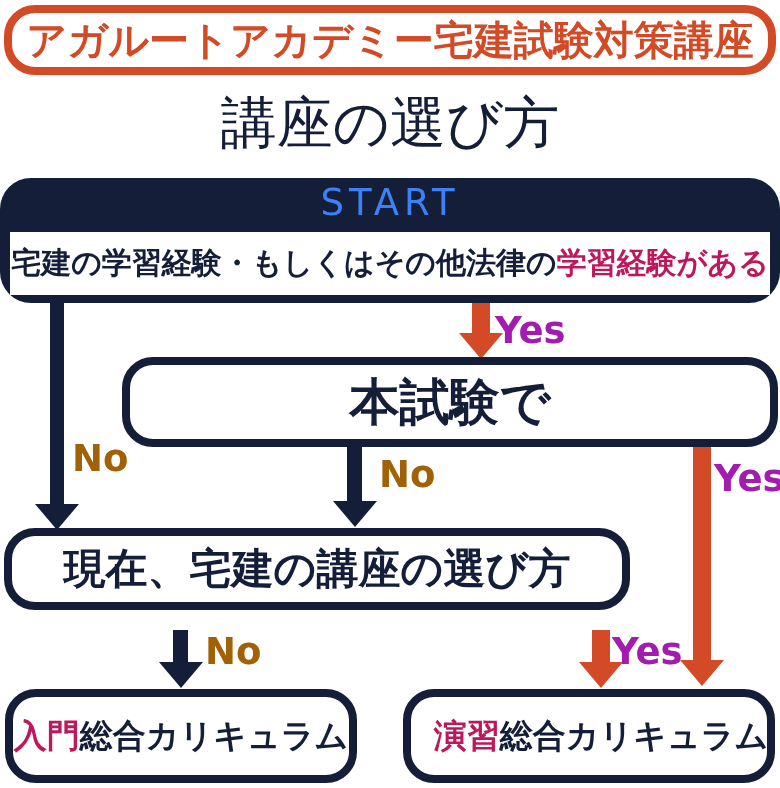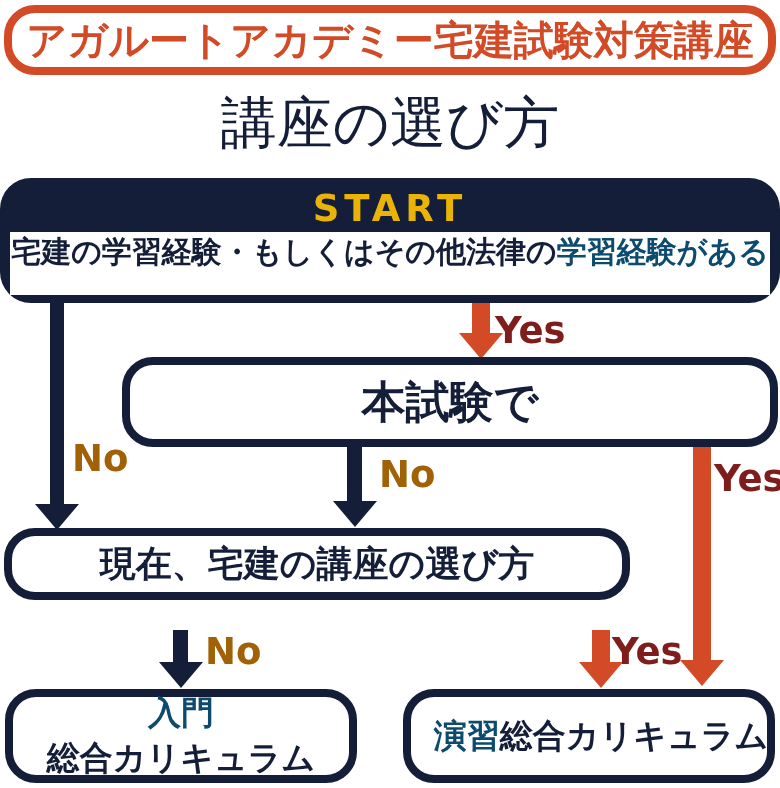--- a/index.html
+++ b/index.html
@@ -16,55 +16,55 @@
     color:#d24a26; font-size:40px; font-weight:bold; white-space:nowrap;
   }
   .page-title {
     left:0; top:88px; width:780px; text-align:center;
     color:#141e38; font-size:56px; font-weight:normal; line-height:70px; white-space:nowrap;
   }
 
   
   .start-block { left:0; top:178px; width:780px; height:125px; background:#141e38; }
   .start-label {
-    position:absolute; left:0; top:9px; width:100%; text-align:center;
-    color:#eab308; font-size:37px; letter-spacing:5px; font-weight:700;
+    position:absolute; left:0; top:3px; width:100%; text-align:center;
+    color:#3b82f6; font-size:37px; letter-spacing:5px; font-weight:400;
   }
   .q1-box {
     position:absolute; left:10px; top:54px; width:760px; height:63px; background:#ffffff;
-    display:flex; justify-content:center;
+    display:flex; align-items:center; justify-content:center;
     font-size:30px; font-weight:bold; white-space:nowrap;
   }
 
   
   .qbox {
     background:#ffffff; border:8px solid #141e38;
     display:flex; align-items:center; justify-content:center;
     font-weight:bold; white-space:nowrap; color:#141e38;
   }
-  .box-exam   { left:122px; top:357px; width:656px; height:90px;  font-size:44px; }
-  .box-work   { left:4px;   top:528px; width:626px; height:72px; font-size:36px; }
-  .box-result-left  { left:5px;   top:689px; width:352px; height:94px; font-size:33px;flex-direction:column; }
+  .box-exam   { left:122px; top:357px; width:656px; height:90px;  font-size:50px; }
+  .box-work   { left:4px;   top:528px; width:626px; height:82px; font-size:42px; }
+  .box-result-left  { left:5px;   top:689px; width:352px; height:94px; font-size:33px; }
   .box-result-right { left:403px; top:689px; width:372px; height:94px; font-size:33px;padding-left:24px; }
 
   .navy-text   { color:#141e38; }
-  .orange-text { color:#0c4a6e; }
+  .orange-text { color:#be185d; }
 
   
   .stem { position:absolute; }
   .stem.navy   { background:#141e38; }
   .stem.orange { background:#d24a26; }
   .head { position:absolute; width:0; height:0;
           border-left:22px solid transparent; border-right:22px solid transparent; }
   .head.navy   { border-top:26px solid #141e38; }
   .head.orange { border-top:26px solid #d24a26; }
 
   .flow-label { position:absolute; font-size:37px; font-weight:bold; line-height:38px; white-space:nowrap; }
   .flow-label.navy   { color:#a16207; }
-  .flow-label.orange { color:#7f1d1d; }
+  .flow-label.orange { color:#a21caf; }
 </style>
 </head>
 <body>
 
 <div class="canvas">
 
   <div class="abs top-banner">
     <span>アガルートアカデミー宅建試験対策講座</span>
   </div>
 

